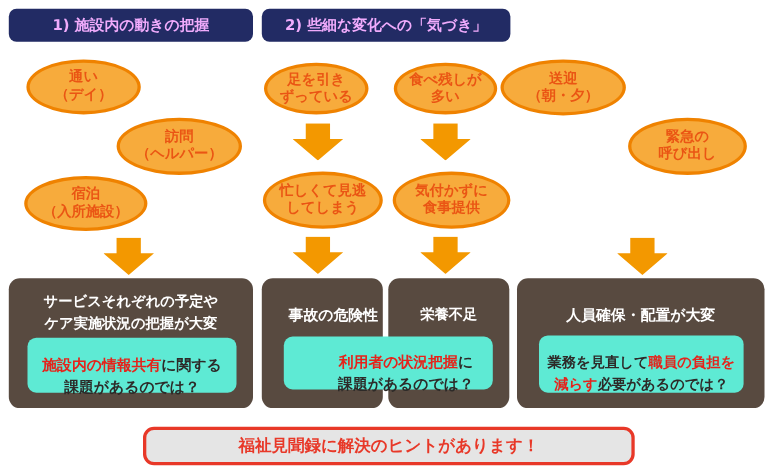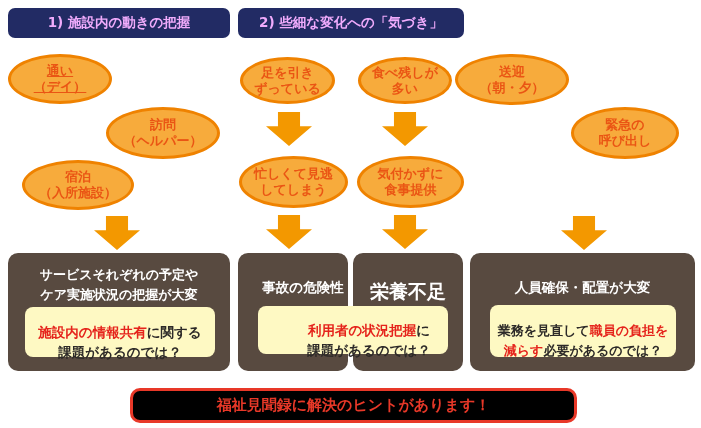--- a/index.html
+++ b/index.html
@@ -24,41 +24,41 @@
     clip-path:polygon(26% 0,74% 0,74% 42%,100% 42%,50% 100%,0 42%,26% 42%);
   }
   .result-box{
     background:#584a40;border-radius:10px;color:#ffffff;
   }
   .result-text{
     position:absolute;left:0;right:0;text-align:center;color:#ffffff;
     font-size:13px;line-height:1.55;white-space:pre-line;
   }
   .q-box{
-    background:#fef9c3;border-radius:8px;
+    background:#5eead4;border-radius:8px;
     display:flex;align-items:center;justify-content:center;
     text-align:center;font-size:13.5px;line-height:1.5;
     color:#2d2a28;white-space:pre-line;padding:2px 4px;
   }
   .q-box .em{color:#e5231b;}
   .banner{
-    background:#000000;border:3px solid #e83828;border-radius:10px;
+    background:#e5e5e5;border:3px solid #e83828;border-radius:10px;
     display:flex;align-items:center;justify-content:center;
     color:#e83828;font-size:15px;white-space:nowrap;
   }
 </style>
 </head>
 <body>
 
 <div class="stage">
 
   <div class="abs col-header" style="left:8px;top:8px;width:222px;height:30px;">1) 施設内の動きの把握</div>
   <div class="abs col-header" style="left:238px;top:8px;width:226px;height:30px;">2) 些細な変化への「気づき」</div>
 
-  <div class="abs bubble" style="left:8px;top:54px;width:104px;height:50px;text-decoration:underline;">通い
+  <div class="abs bubble" style="left:24px;top:54px;width:104px;height:50px;">通い
 （デイ）</div>
   <div class="abs bubble" style="left:106px;top:107px;width:114px;height:52px;">訪問
 （ヘルパー）</div>
   <div class="abs bubble" style="left:22px;top:160px;width:112px;height:50px;">宿泊
 （入所施設）</div>
   <div class="abs arrow" style="left:94px;top:216px;width:46px;height:34px;"></div>
 
   <div class="abs result-box" style="left:8px;top:253px;width:222px;height:118px;">
     <div class="result-text" style="top:12px;">サービスそれぞれの予定や
 ケア実施状況の把握が大変</div>
@@ -80,21 +80,21 @@
 してしまう</div>
   <div class="abs bubble" style="left:357px;top:156px;width:107px;height:52px;">気付かずに
 食事提供</div>
   <div class="abs arrow" style="left:266px;top:215px;width:46px;height:34px;"></div>
   <div class="abs arrow" style="left:382px;top:215px;width:46px;height:34px;"></div>
 
   <div class="abs result-box" style="left:238px;top:253px;width:110px;height:118px;">
     <div class="result-text" style="top:24px;font-size:13.5px;margin-left:20px;">事故の危険性</div>
   </div>
   <div class="abs result-box" style="left:353px;top:253px;width:110px;height:118px;">
-    <div class="result-text" style="top:24px;font-size:19px;">栄養不足</div>
+    <div class="result-text" style="top:24px;font-size:13px;">栄養不足</div>
   </div>
   <div class="abs q-box" style="left:258px;top:306px;width:190px;height:48px;padding-left:36px;">
     <div>
       <span class="em">利用者の状況把握</span><span>に
 課題があるのでは？</span>
     </div>
   </div>
 
   <div class="abs bubble" style="left:455px;top:54px;width:114px;height:51px;">送迎
 （朝・夕）</div>

